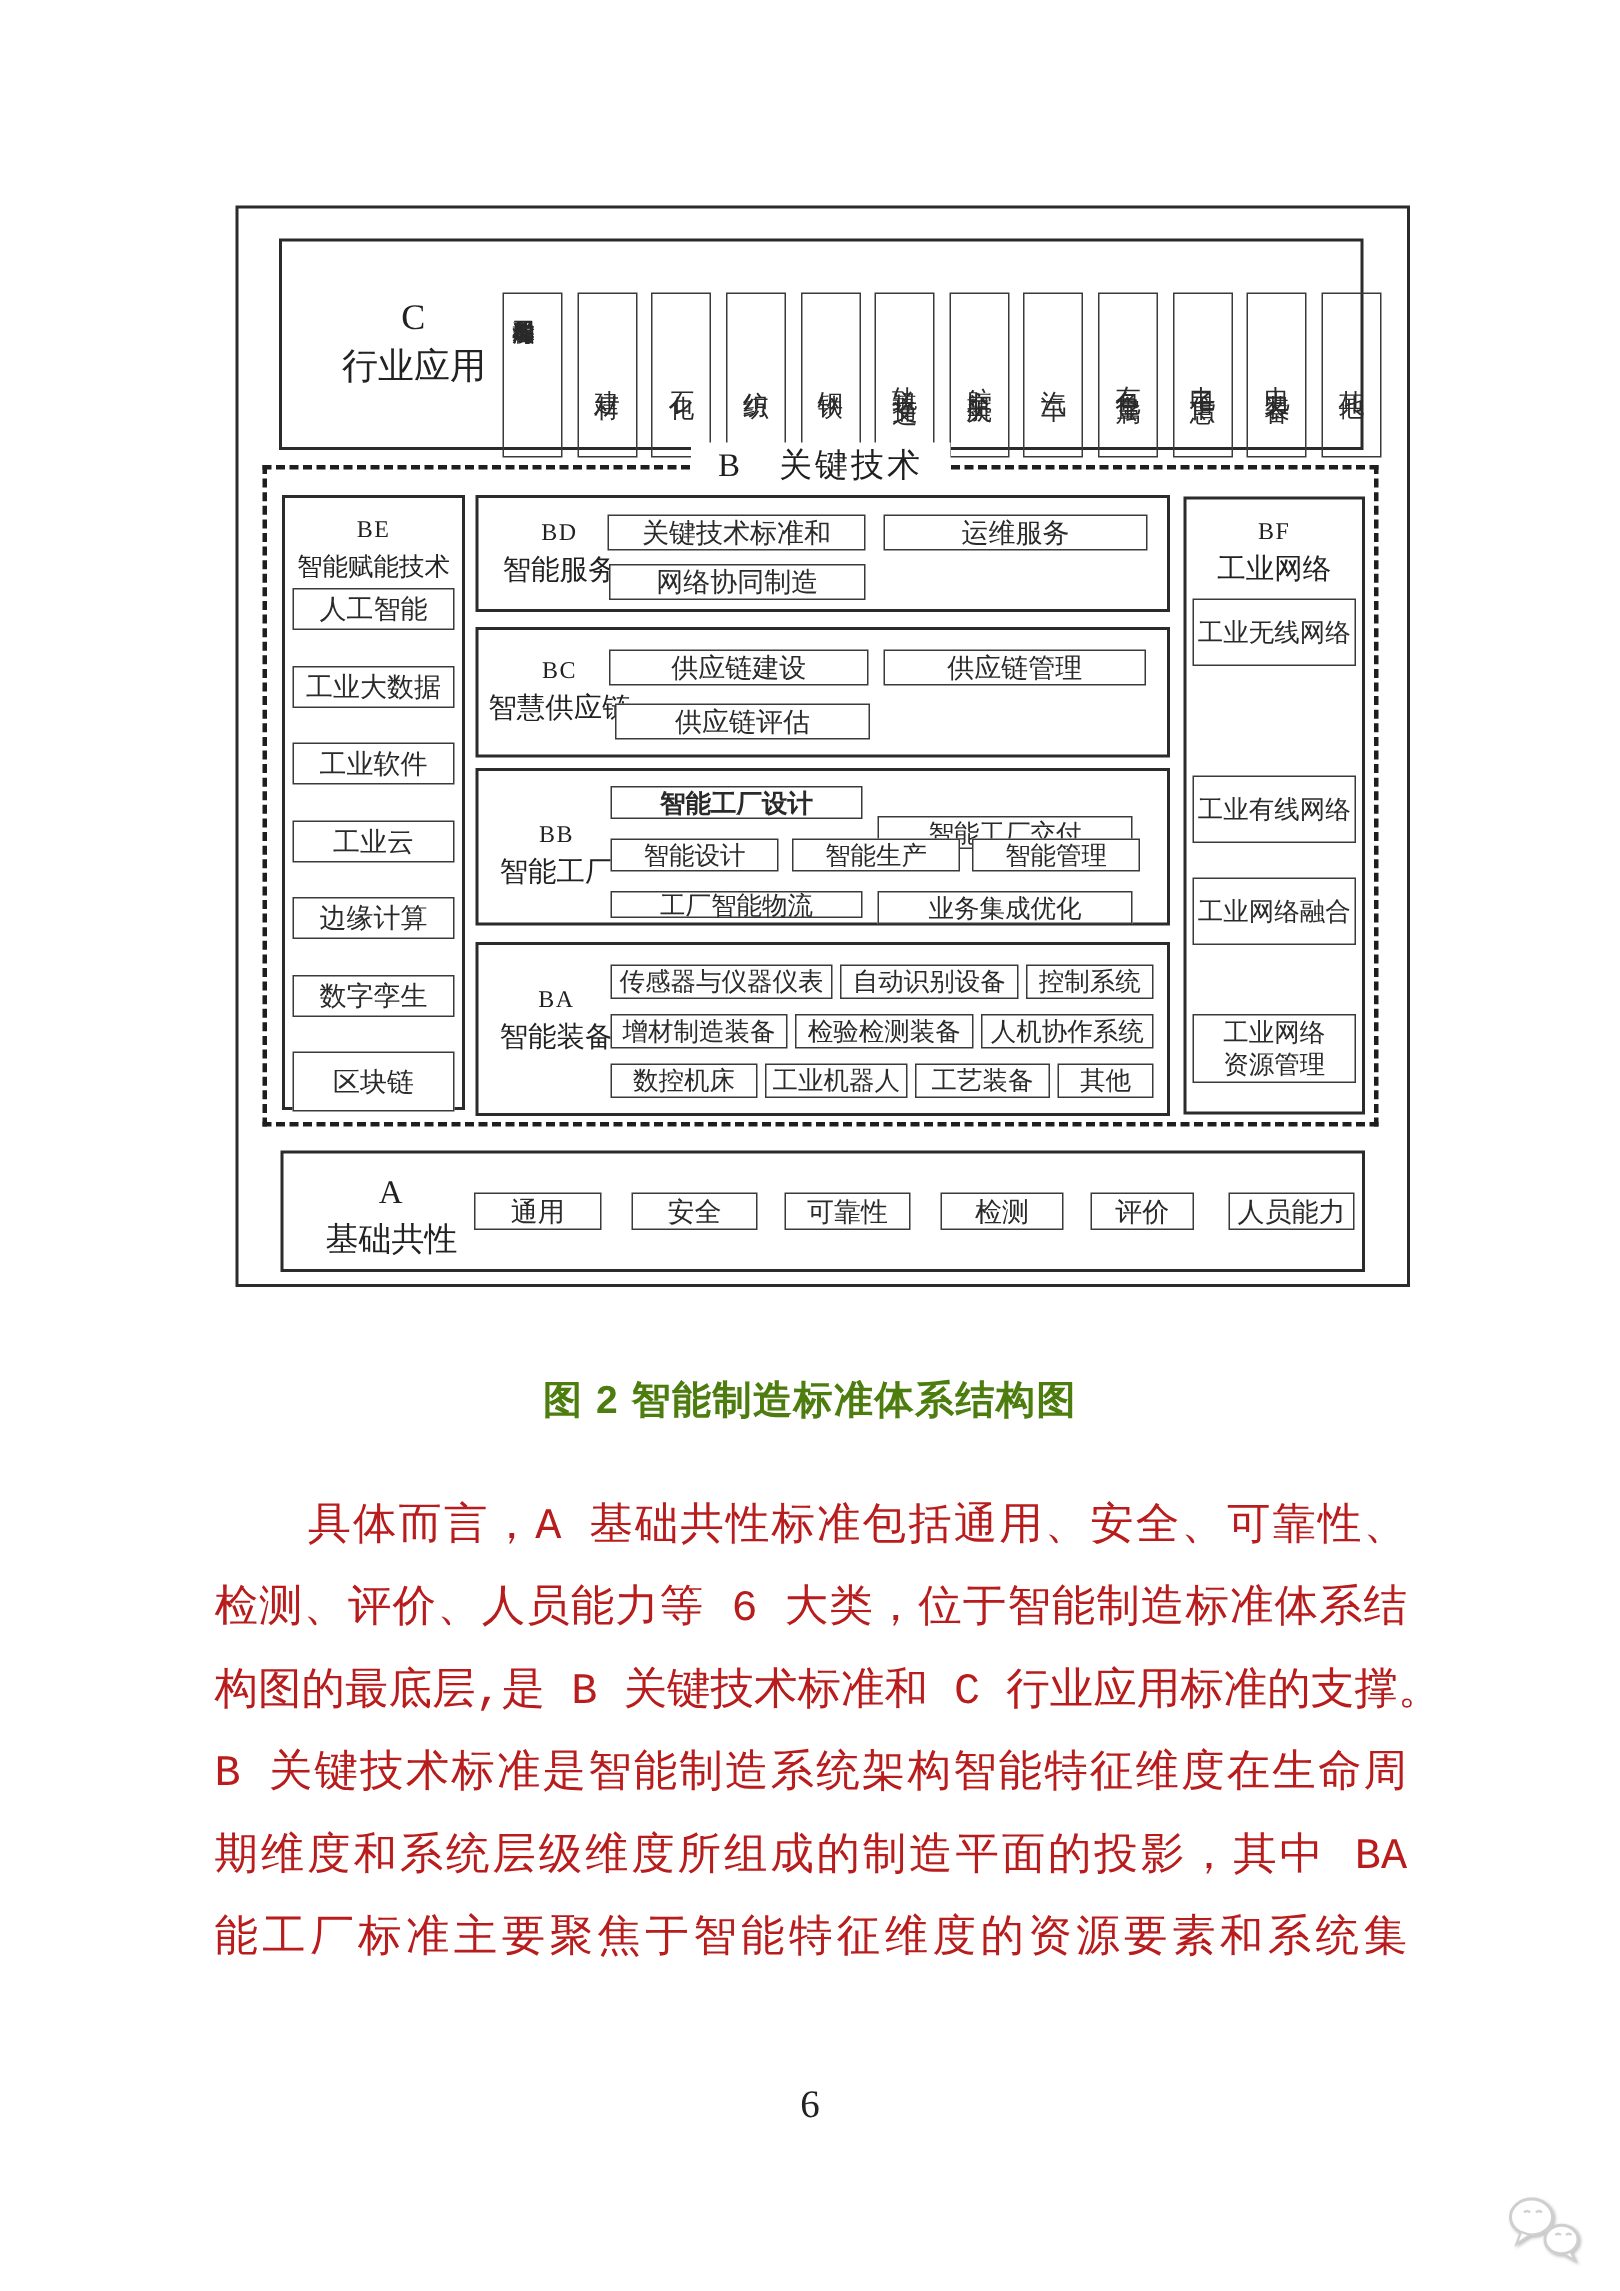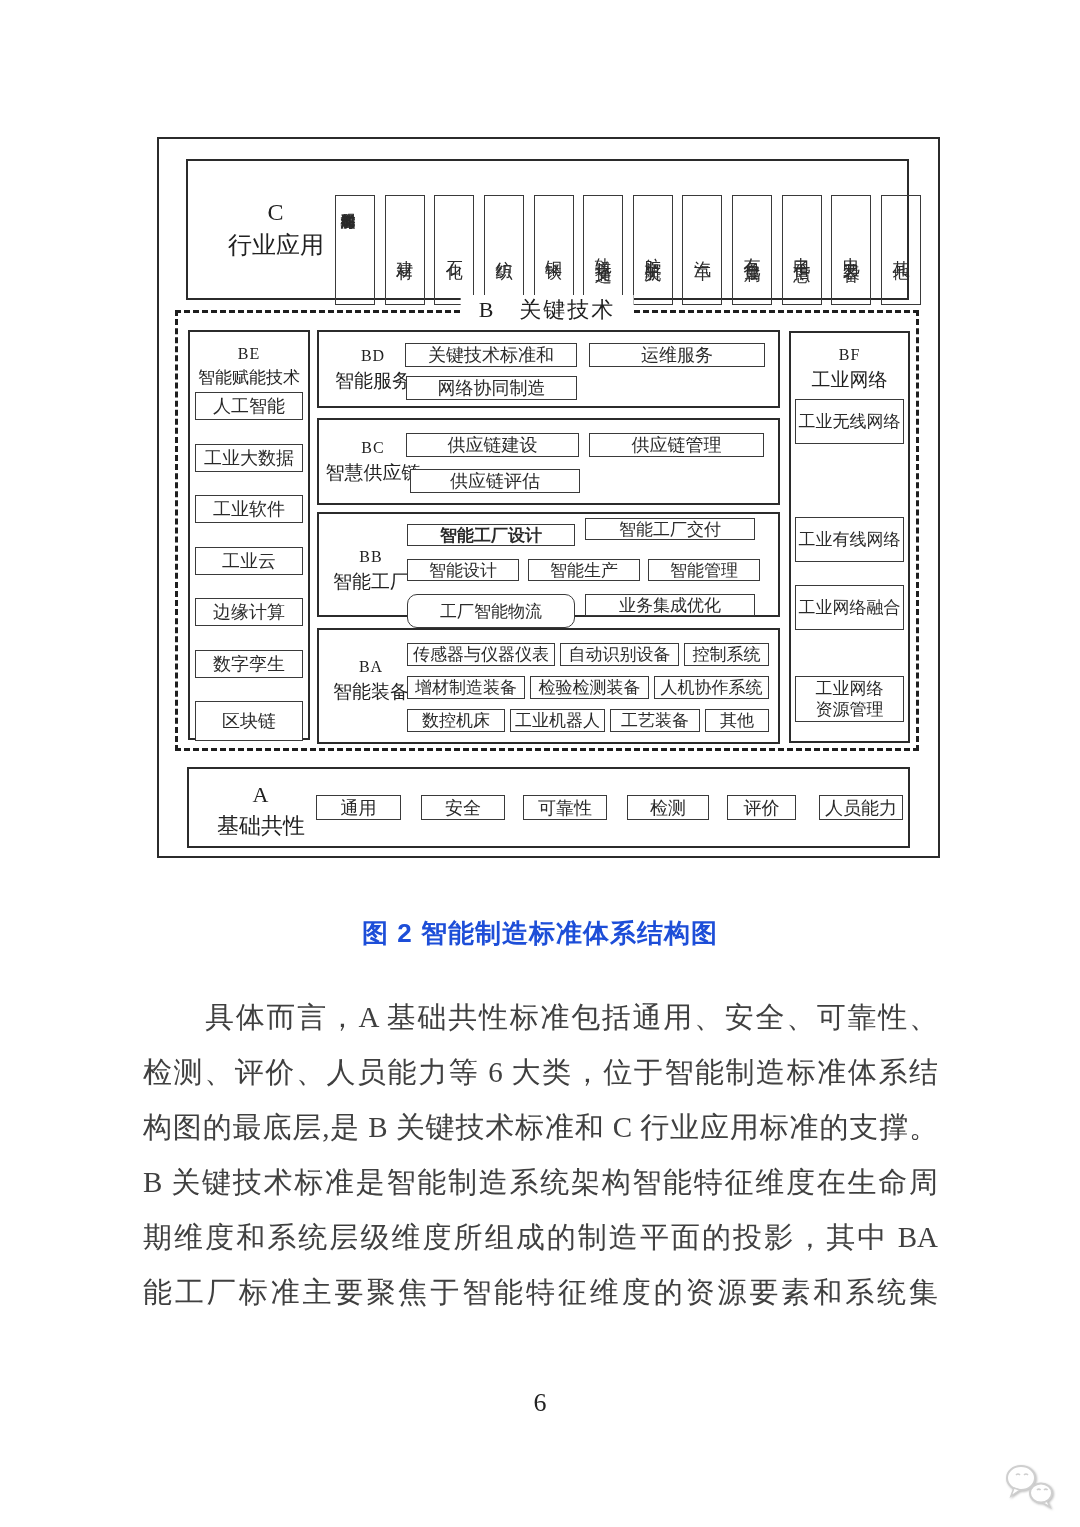--- a/index.html
+++ b/index.html
@@ -27,24 +27,24 @@
   .glabel .gname{font-size:19px;margin-top:3px;}
   .dashed{position:absolute;left:16px;top:171px;width:744px;height:441px;
     border:3px dashed #1e1e1e;box-sizing:border-box;}
   .b-title{position:absolute;left:50%;top:-18px;transform:translateX(-50%);
     background:#fff;padding:0 18px;font-size:22px;letter-spacing:2px;
     color:#1f1f1f;white-space:nowrap;}
   .prewrap{white-space:pre-line;text-align:center;line-height:1.25;}
   
   .caption{position:absolute;left:0;top:916px;width:100%;text-align:center;
     font-family:"Liberation Sans","DejaVu Sans",sans-serif;
-    font-weight:bold;font-size:26px;color:#1d4ed8;letter-spacing:1px;}
+    font-weight:bold;font-size:26px;color:#4d7c0f;letter-spacing:1px;}
   .bodytext{position:absolute;left:143px;top:990px;width:795px;}
-  .bline{height:55px;line-height:55px;font-size:29px;color:#404040;
-    text-align:justify;text-align-last:justify;white-space:nowrap;}
+  .bline{height:55px;line-height:55px;font-size:29px;color:#b91c1c;
+    text-align:justify;text-align-last:justify;white-space:nowrap;font-family:Liberation Mono, monospace;}
   .bline.indent{padding-left:62px;box-sizing:border-box;}
   .pageno{position:absolute;left:0;top:1388px;width:100%;text-align:center;
     font-size:26px;color:#222;}
   
   .footer-brand{position:absolute;right:22px;top:1462px;height:52px;
     display:flex;align-items:center;gap:10px;}
   .brand-text{font-family:"Liberation Sans","DejaVu Sans",sans-serif;
     font-size:30px;font-weight:bold;letter-spacing:2px;color:#ffffff;
     text-shadow:2px 2px 2px #a6a6a6, -1px -1px 0 #f2f2f2;}
   .bubble-icon{filter:drop-shadow(1.5px 1.5px 1px #bdbdbd);}
@@ -113,25 +113,25 @@
   <div class="cell" style="left:430px;top:294px;width:175px;height:24px;">供应链管理</div>
   <div class="cell" style="left:251px;top:330px;width:170px;height:24px;">供应链评估</div>
 
   <div class="box" style="left:158px;top:373px;width:463px;height:105px;">
     <div class="glabel" style="left:8px;top:33px;width:88px;">
       <div class="code">BB</div>
       <div class="gname">智能工厂</div>
     </div>
   </div>
   <div class="cell" style="left:248px;top:385px;width:168px;height:22px;font-size:17px;font-weight:bold;">智能工厂设计</div>
-  <div class="cell" style="left:426px;top:379px;width:170px;height:22px;font-size:17px;">智能工厂交付</div>
+  <div class="cell" style="left:426px;top:405px;width:170px;height:22px;font-size:17px;">智能工厂交付</div>
   <div class="cell" style="left:248px;top:420px;width:112px;height:22px;font-size:17px;text-align:center;">智能设计</div>
   <div class="cell" style="left:369px;top:420px;width:112px;height:22px;font-size:17px;">智能生产</div>
   <div class="cell" style="left:489px;top:420px;width:112px;height:22px;font-size:17px;">智能管理</div>
-  <div class="cell" style="left:248px;top:455px;width:168px;height:34px;font-size:17px;border-radius:10px;">工厂智能物流</div>
+  <div class="cell" style="left:248px;top:455px;width:168px;height:18px;font-size:17px;">工厂智能物流</div>
   <div class="cell" style="left:426px;top:455px;width:170px;height:22px;font-size:17px;">业务集成优化</div>
 
   <div class="box" style="left:158px;top:489px;width:463px;height:116px;">
     <div class="glabel" style="left:8px;top:27px;width:88px;">
       <div class="code">BA</div>
       <div class="gname">智能装备</div>
     </div>
   </div>
   <div class="cell" style="left:248px;top:504px;width:148px;height:23px;font-size:17px;">传感器与仪器仪表</div>
   <div class="cell" style="left:401px;top:504px;width:119px;height:23px;font-size:17px;">自动识别设备</div>

